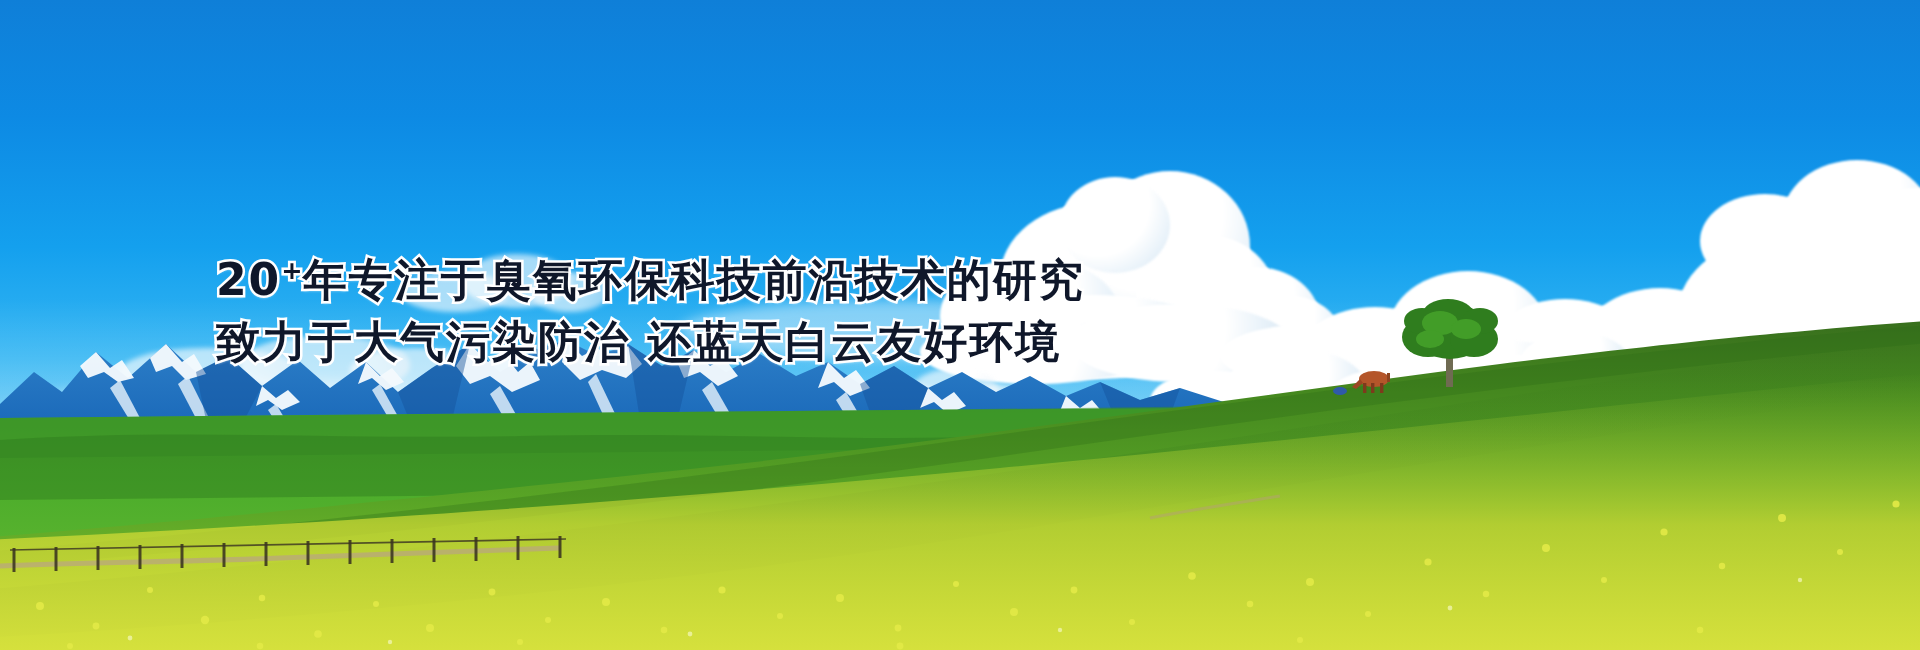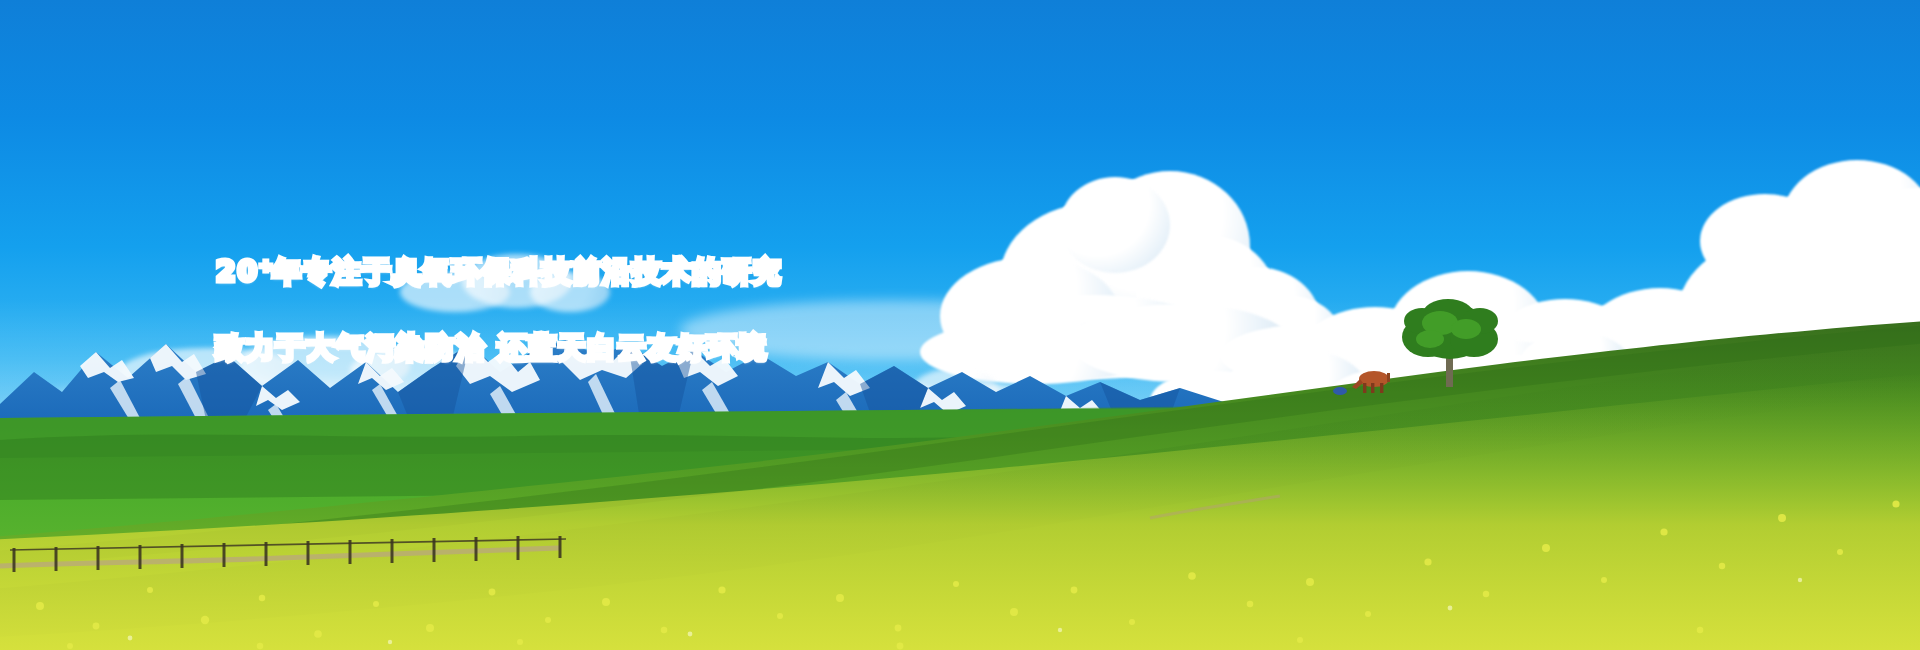--- a/index.html
+++ b/index.html
@@ -137,33 +137,33 @@
        3px 3px 5px rgba(0,0,0,.30),
       -1px -1px 0 rgba(255,255,255,.55);
     white-space:nowrap;
     line-height:1;
     padding-left:4px;
   }
 
   .tagline{
     position:absolute;
     left:216px;
-    font-size:28px;
+    font-size:44px;
     font-weight:bold;
     letter-spacing:2px;
     white-space:nowrap;
-    color:#ffffff;
+    color:#0f172a;
     font-family:"DejaVu Sans","Liberation Sans",sans-serif;
     line-height:1;
     -webkit-text-stroke:5px #ffffff;
     paint-order:stroke fill;
     text-shadow:0 2px 3px rgba(255,255,255,.75);
   }
   #tagline-1{ top:258px; }
-  #tagline-2{ top:334px; }
+  #tagline-2{ top:320px; }
 
   .tagline .sup{
     font-size:0.58em;
     vertical-align:super;
     letter-spacing:0;
   }
 
   
   .ground{ position:absolute; left:0; bottom:0; width:1920px; height:360px; }
 </style>

